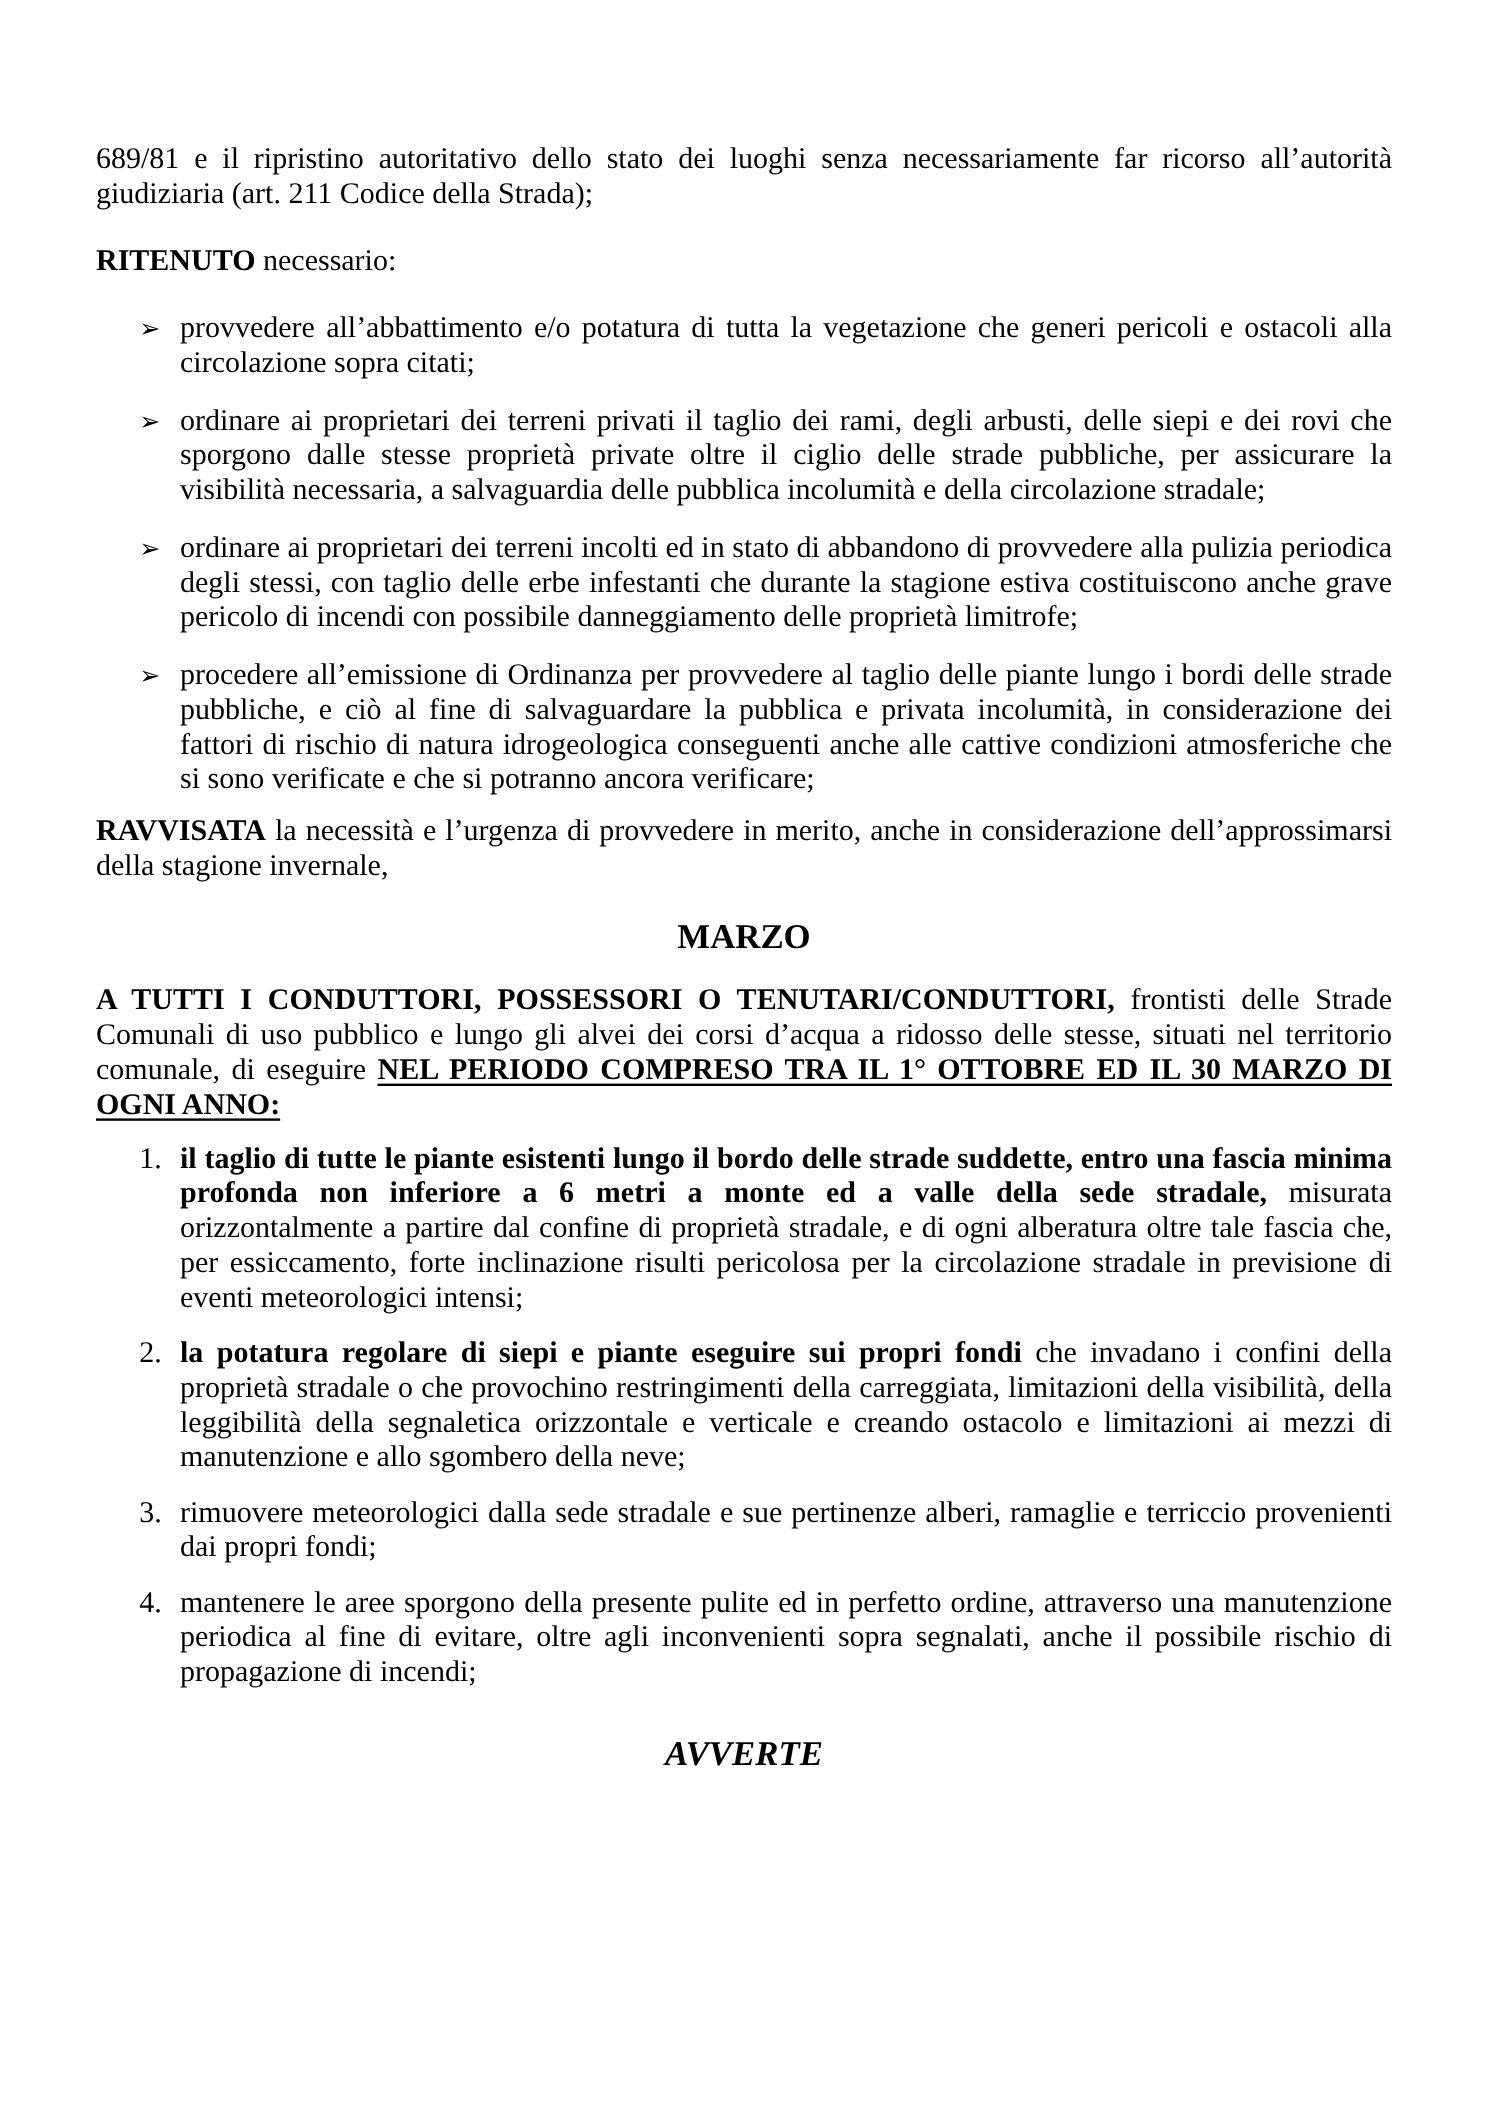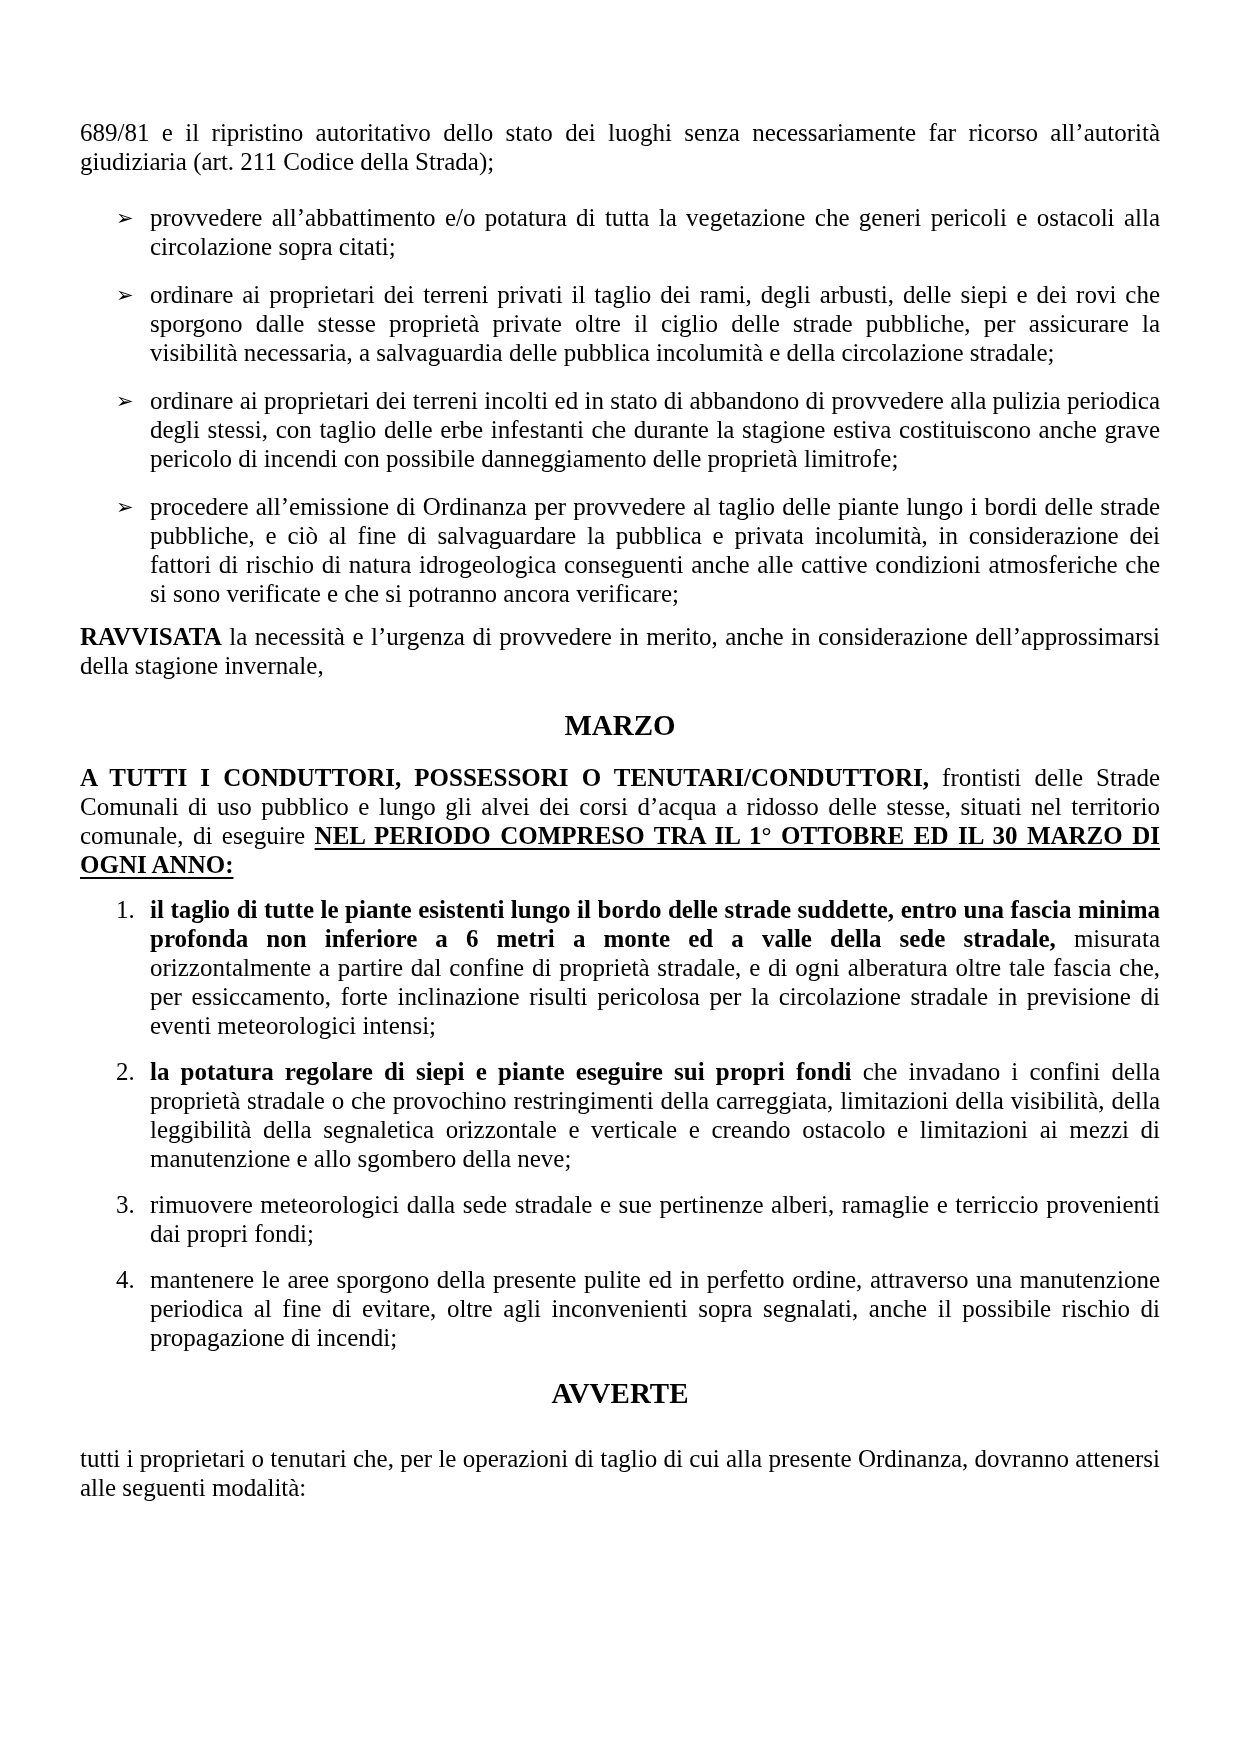--- a/index.html
+++ b/index.html
@@ -56,29 +56,30 @@
     top: 0;
   }
   .num-list { margin-top: -11px; }
   .section-heading {
     font-size: 29px;
     line-height: 36px;
     font-weight: bold;
     text-align: center;
   }
   #ordina-heading { margin: 20px 0; }
-  #avverte-heading { margin: 23px 0 33px; }
+  #avverte-heading { margin: 36px 0 33px; font-style: italic; }
 </style>
 </head>
 <body>
 
 <div class="page">
 
   <p class="para">689/81 e il ripristino autoritativo dello stato dei luoghi senza necessariamente far ricorso all’autorità giudiziaria (art. 211 Codice della Strada);</p>
 
+  <p class="para"><span class="lead">RITENUTO</span><span> necessario:</span></p>
 
   <ul class="arrow-list">
     <li>
       <span class="marker">➢</span>
       <span>provvedere all’abbattimento e/o potatura di tutta la vegetazione che generi pericoli e ostacoli alla circolazione sopra citati;</span>
     </li>
     <li>
       <span class="marker">➢</span>
       <span>ordinare ai proprietari dei terreni privati il taglio dei rami, degli arbusti, delle siepi e dei rovi che sporgono dalle stesse proprietà private oltre il ciglio delle strade pubbliche, per assicurare la visibilità necessaria, a salvaguardia delle pubblica incolumità e della circolazione stradale;</span>
     </li>
@@ -112,15 +113,14 @@
       <span class="lead"></span><span>rimuovere meteorologici dalla sede stradale e sue pertinenze alberi, ramaglie e terriccio provenienti dai propri fondi;</span>
     </li>
     <li>
       <span class="num">4.</span>
       <span class="lead"></span><span>mantenere le aree sporgono della presente pulite ed in perfetto ordine, attraverso una manutenzione periodica al fine di evitare, oltre agli inconvenienti sopra segnalati, anche il possibile rischio di propagazione di incendi;</span>
     </li>
   </ol>
 
   <h1 class="section-heading" id="avverte-heading">AVVERTE</h1>
 
-  <p class="para">tutti i proprietari o tenutari che, per le operazioni di taglio di cui alla presente Ordinanza, dovranno attenersi alle seguenti modalità:</p>
 
 </div>
 
 </body></html>

